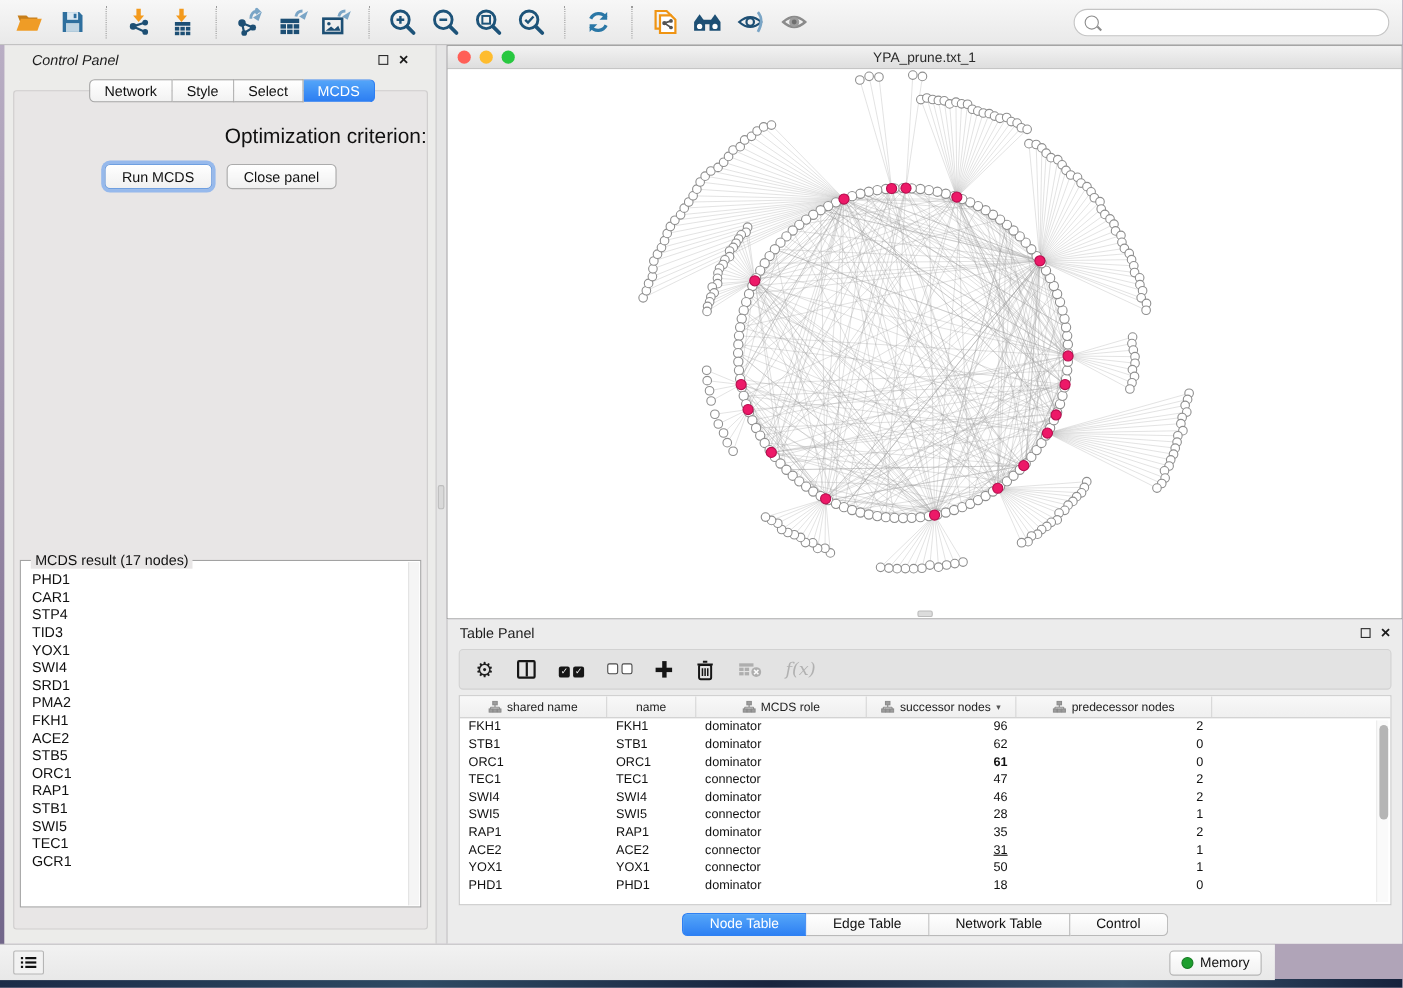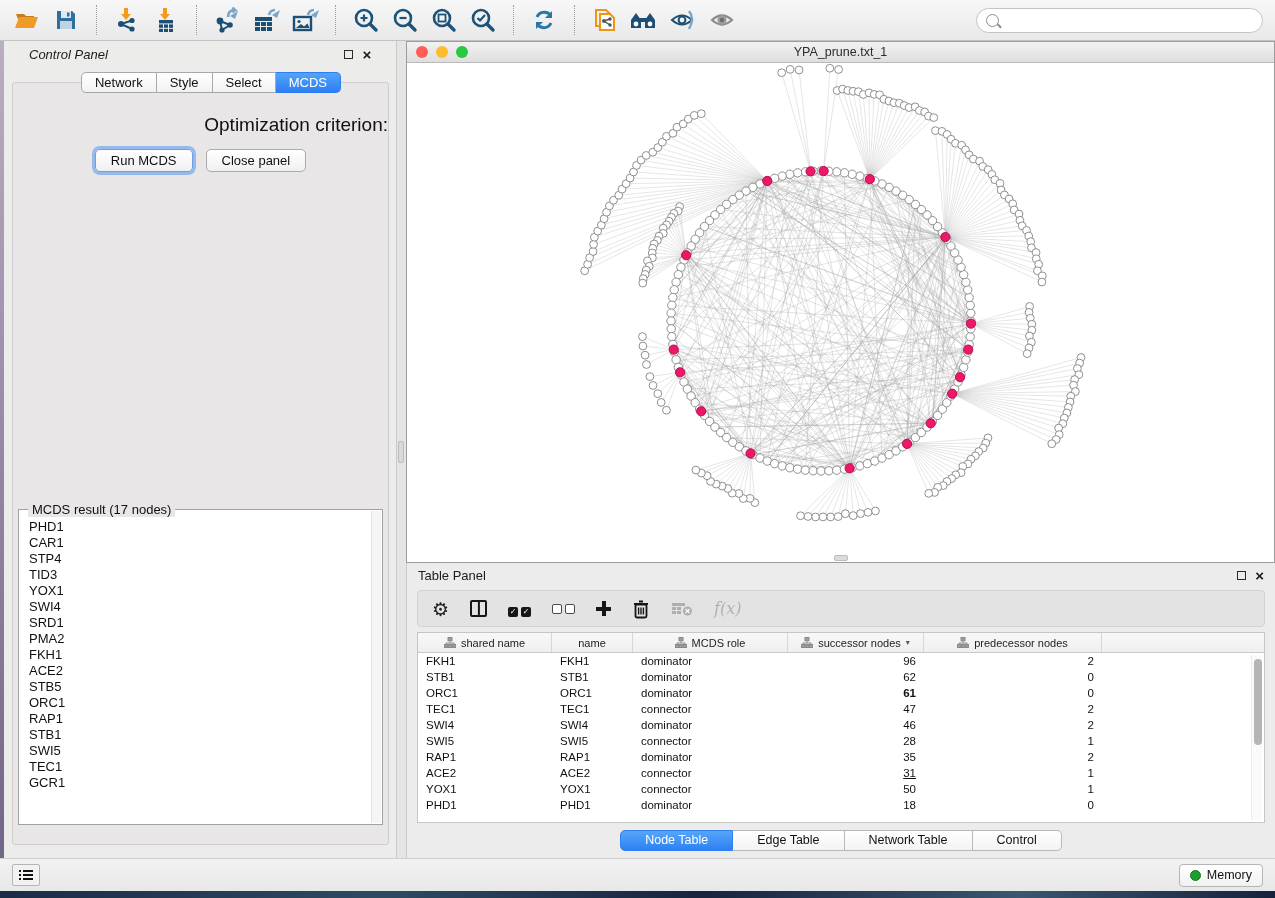--- a/index.html
+++ b/index.html
@@ -108,21 +108,21 @@
   .tbl-thumb { position:absolute; left:1.5px; top:4px; width:8px; height:86px; background:#b5b5b5; border-radius:4px; }
 
   .tp-tabs { position:absolute; left:0; right:0; bottom:6px; height:24px; display:flex; justify-content:center; align-items:center; }
   .tp-tab { height:21px; padding:0 24px; font-size:12.5px; display:flex; align-items:center; color:#111;
     background:linear-gradient(#ffffff,#f3f3f3); border:1px solid #b9b9b9; border-left:none; }
   .tp-tab:first-child { border-left:1px solid #b9b9b9; border-radius:5px 0 0 5px; }
   .tp-tab:last-child { border-radius:0 5px 5px 0; }
   .tp-tab.active { background:linear-gradient(#55a6f9,#2e80f3); border-color:#2e80f3; color:#fff; }
 
   
-  .status-bar { position:absolute; left:0; top:858px; width:1275px; height:33px;
+  .status-bar { position:absolute; left:0; top:858px; width:1159px; height:33px;
     background:linear-gradient(#f2f2f2,#e8e8e8); border-top:1px solid #cfcfcf; display:flex; align-items:center; padding:0 12px; }
   .list-btn { width:28px; height:22px; border:1px solid #b5b5b5; background:#f2f2f2; border-radius:2px;
     display:flex; align-items:center; justify-content:center; }
   .list-glyph { width:14px; height:10px; position:relative; }
   .list-glyph::before { content:""; position:absolute; left:4px; right:0; top:0; height:2px; background:#111;
     box-shadow:0 4px 0 #111, 0 8px 0 #111; }
   .list-glyph::after { content:""; position:absolute; left:0; top:0; width:2px; height:2px; background:#111;
     box-shadow:0 4px 0 #111, 0 8px 0 #111; }
   .memory-btn { margin-left:auto; height:23px; background:linear-gradient(#ffffff,#f1f1f1); border:1px solid #b5b5b5;
     border-radius:4px; display:flex; align-items:center; gap:6px; padding:0 10px; font-size:12.5px; color:#111; }

